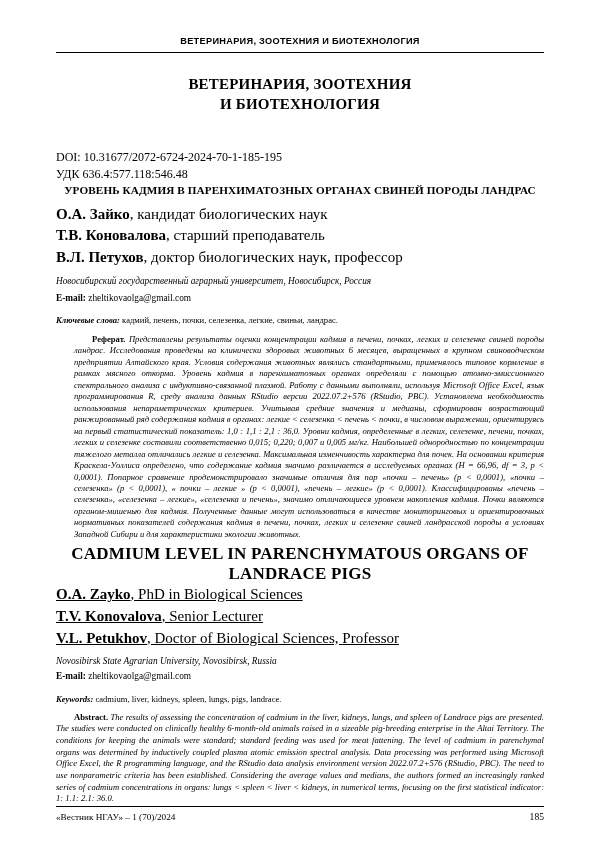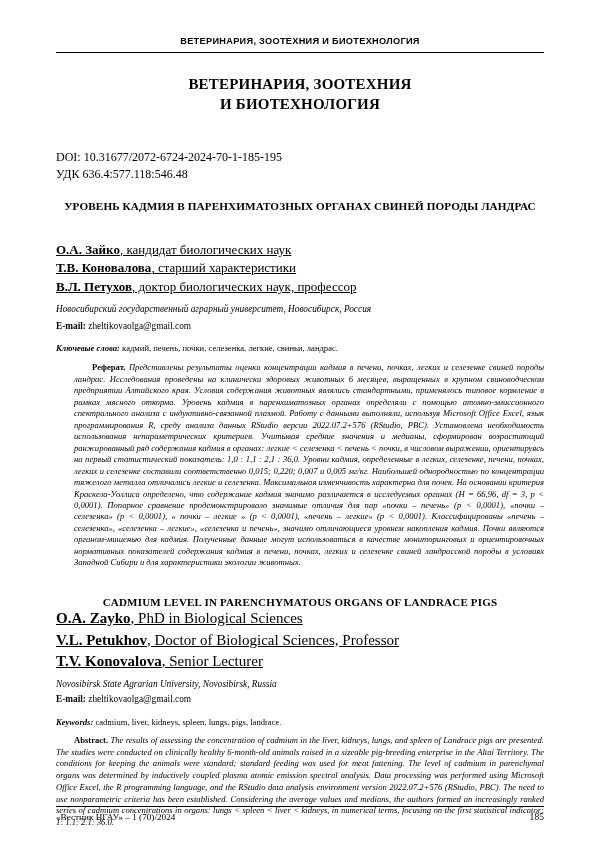--- a/index.html
+++ b/index.html
@@ -46,28 +46,26 @@
   .ids {
     font-size: 12px;
     line-height: 1.45;
     margin-top: 34px;
   }
   .article-title {
     text-align: center;
     font-size: 11.2px;
     font-weight: 700;
     line-height: 1.3;
-    margin-top: 16px;
     letter-spacing: 0.1px;
   }
   .authors {
-    margin-top: 27px;
-    font-size: 13px;
+    margin-top: 6px;
+    font-size: 15px;
     line-height: 1.42;
-    text-decoration: underline;
   }
   .authors .nm {
     font-weight: 700;
   }
   .affil {
     font-size: 9.3px;
     font-style: italic;
     margin-top: 7px;
     line-height: 1.4;
   }
@@ -96,23 +94,23 @@
     font-style: italic;
     text-indent: 18px;
     margin-left: 18px;
   }
   .abstract .ablabel {
     font-weight: 700;
     font-style: normal;
   }
   .en-title {
     text-align: center;
-    font-size: 11px;
-    font-weight: 700;
-    margin-top: 27px;
+    font-size: 17px;
+    font-weight: 700;
+    margin-top: 4px;
     letter-spacing: 0.2px;
   }
   .en-authors {
     font-size: 15px;
     line-height: 1.45;
     text-decoration: underline;
   }
   .en-authors .nm {
     font-weight: 700;
   }
@@ -190,21 +188,21 @@
     <div>УДК 636.4:577.118:546.48</div>
   </div>
 
   <div class="article-title">УРОВЕНЬ КАДМИЯ В ПАРЕНХИМАТОЗНЫХ ОРГАНАХ СВИНЕЙ ПОРОДЫ ЛАНДРАС</div>
 
   <div class="authors">
     <div>
       <span class="nm">О.А. Зайко</span><span>, кандидат биологических наук</span>
     </div>
     <div>
-      <span class="nm">Т.В. Коновалова</span><span>, старший характеристики</span>
+      <span class="nm">Т.В. Коновалова</span><span>, старший преподаватель</span>
     </div>
     <div>
       <span class="nm">В.Л. Петухов</span><span>, доктор биологических наук, профессор</span>
     </div>
   </div>
 
   <div class="affil">Новосибирский государственный аграрный университет, Новосибирск, Россия</div>
 
   <div class="email">
     <b>E-mail:</b>
@@ -221,24 +219,24 @@
     <span>Представлены результаты оценки концентрации кадмия в печени, почках, легких и селезенке свиней породы ландрас. Исследования проведены на клинически здоровых животных 6 месяцев, выращенных в крупном свиноводческом предприятии Алтайского края. Условия содержания животных являлись стандартными, применялось типовое кормление в рамках мясного откорма. Уровень кадмия в паренхиматозных органах определяли с помощью атомно-эмиссионного спектрального анализа с индуктивно-связанной плазмой. Работу с данными выполняли, используя Microsoft Office Excel, язык программирования R, среду анализа данных RStudio версии 2022.07.2+576 (RStudio, PBC). Установлена необходимость использования непараметрических критериев. Учитывая средние значения и медианы, сформирован возрастающий ранжированный ряд содержания кадмия в органах: легкие &lt; селезенка &lt; печень &lt; почки, в числовом выражении, ориентируясь на первый статистический показатель: 1,0 : 1,1 : 2,1 : 36,0. Уровни кадмия, определенные в легких, селезенке, печени, почках, легких и селезенке составили соответственно 0,015; 0,220; 0,007 и 0,005 мг/кг. Наибольшей однородностью по концентрации тяжелого металла отличались легкие и селезенка. Максимальная изменчивость характерна для почек. На основании критерия Краскела-Уоллиса определено, что содержание кадмия значимо различается в исследуемых органах (H = 66,96, df = 3, p &lt; 0,0001). Попарное сравнение продемонстрировало значимые отличия для пар «почки – печень» (p &lt; 0,0001), «почки – селезенка» (p &lt; 0,0001), « почки – легкие » (p &lt; 0,0001), «печень – легкие» (p &lt; 0,0001). Классифицированы «печень – селезенка», «селезенка – легкие», «селезенка и печень», значимо отличающиеся уровнем накопления кадмия. Почки являются органом-мишенью для кадмия. Полученные данные могут использоваться в качестве мониторинговых и ориентировочных нормативных показателей содержания кадмия в печени, почках, легких и селезенке свиней ландрасской породы в условиях Западной Сибири и для характеристики экологии животных.</span>
   </div>
 
   <div class="en-title">CADMIUM LEVEL IN PARENCHYMATOUS ORGANS OF LANDRACE PIGS</div>
 
   <div class="en-authors">
     <div>
       <span class="nm">O.A. Zayko</span><span>, PhD in Biological Sciences</span>
     </div>
     <div>
+      <span class="nm">T.V. Konovalova</span><span>, Senior Lecturer</span>
+    </div>
+    <div>
       <span class="nm">V.L. Petukhov</span><span>, Doctor of Biological Sciences, Professor</span>
-    </div>
-    <div>
-      <span class="nm">T.V. Konovalova</span><span>, Senior Lecturer</span>
     </div>
   </div>
 
   <div class="en-affil">Novosibirsk State Agrarian University, Novosibirsk, Russia</div>
 
   <div class="en-email">
     <b>E-mail:</b>
     <span>zheltikovaolga@gmail.com</span>
   </div>
 

